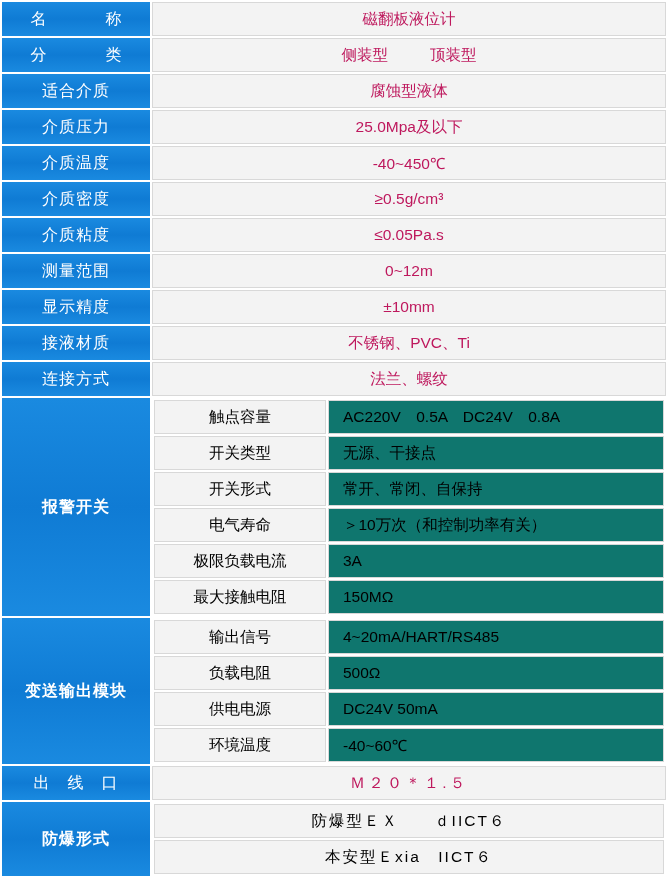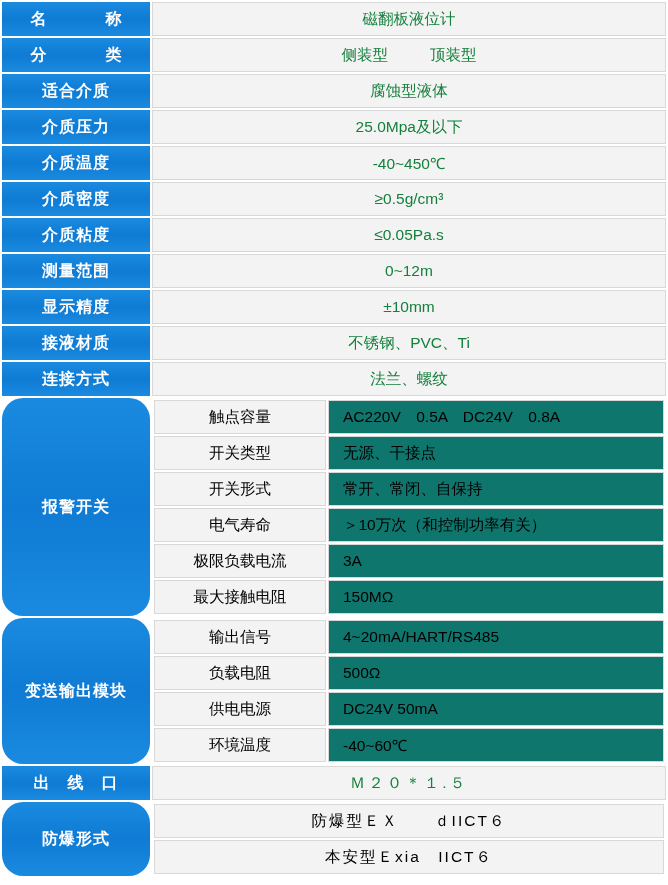--- a/index.html
+++ b/index.html
@@ -22,49 +22,48 @@
   td {
     padding: 0;
     margin: 0;
     vertical-align: middle;
   }
   .label-cell {
     width: 148px;
     background: linear-gradient(180deg, #1a8ae0 0%, #0f7bd4 50%, #1a8ae0 100%);
     background-color: #1283da;
     color: #ffffff;
-    font-weight: bold;
+    font-weight: normal;
     font-size: 16px;
     text-align: center;
     height: 34px;
     letter-spacing: 1px;
   }
   .label-cell.spaced {
     letter-spacing: 9px;
     text-indent: 9px;
   }
   .value-cell {
     background: #f3f3f3;
-    color: #15803d;
+    color: #be185d;
     font-size: 15.5px;
     text-align: center;
     height: 34px;
     border: 1px solid #d8d8d8;
     box-sizing: border-box;
   }
   .group-label {
     background: linear-gradient(180deg, #1a8ae0 0%, #0f7bd4 50%, #1a8ae0 100%);
     background-color: #1283da;
     color: #ffffff;
     font-weight: bold;
     font-size: 16px;
     text-align: center;
     letter-spacing: 1px;
     width: 148px;
-    border-radius: 21px;
   }
   .sub-table {
     width: 100%;
     border-collapse: separate;
     border-spacing: 2px 2px;
     table-layout: fixed;
   }
   .sub-label {
     width: 172px;
     background: #f3f3f3;

